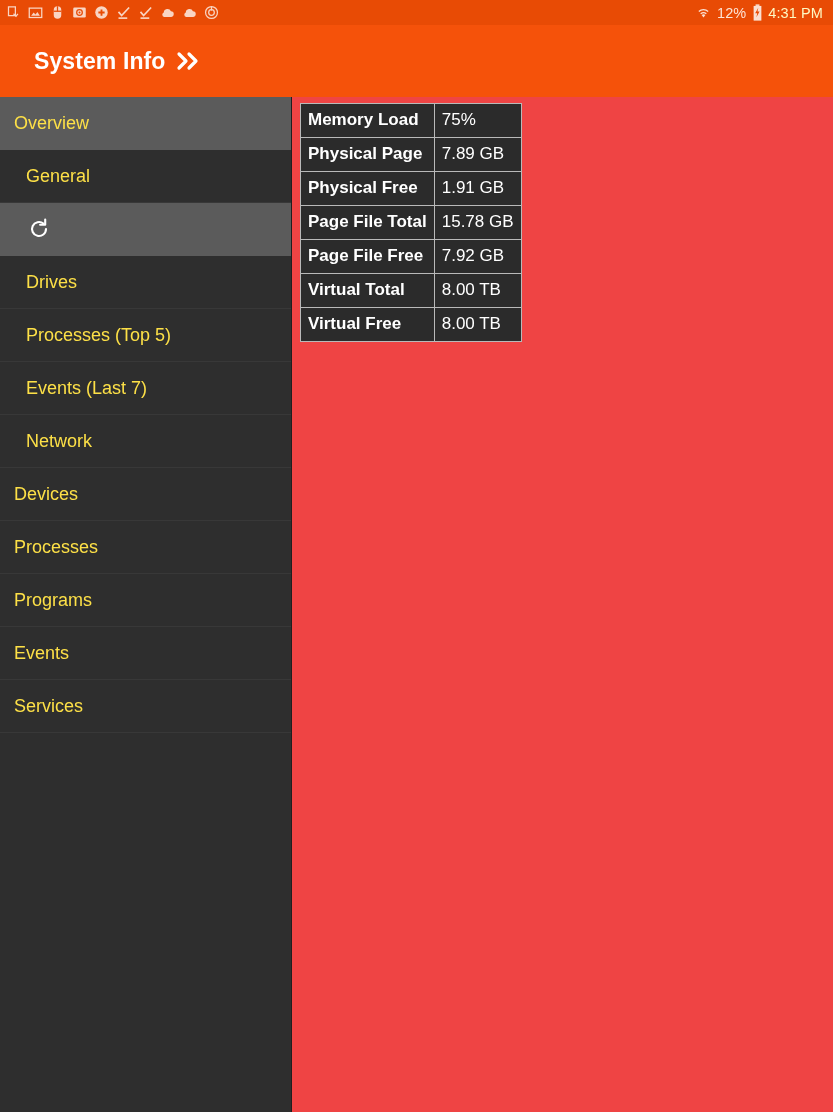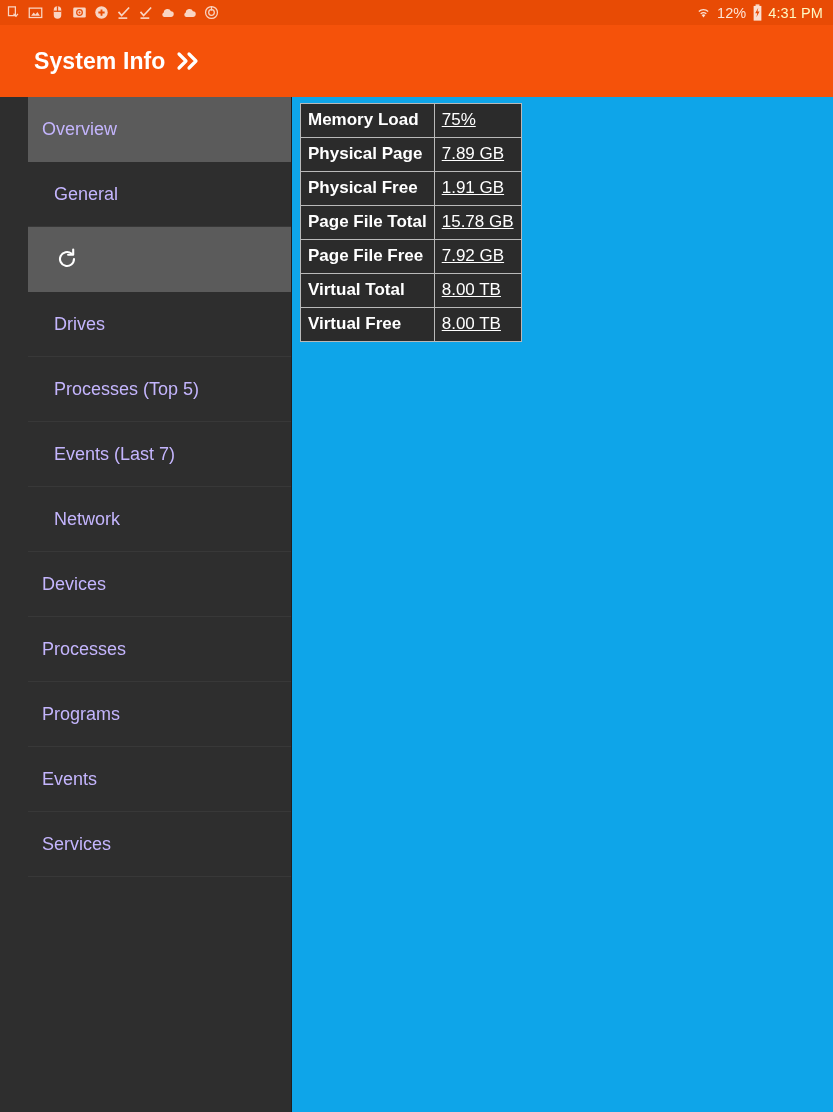--- a/index.html
+++ b/index.html
@@ -81,31 +81,30 @@
   
   .sidebar {
     width: 292px;
     background: #2e2e2e;
     border-right: 1px solid #1f1f1f;
     box-sizing: border-box;
     flex: 0 0 292px;
     position: relative;
   }
   .nav-item {
-    height: 65px;
+    height: 53px;
     display: flex;
     align-items: center;
     box-sizing: border-box;
     border-bottom: 1px solid #383838;
     background: #2e2e2e;
-    color: #c4b5fd;
+    color: #fde047;
     font-size: 18px;
     padding-right: 16px;
     position: relative;
-    margin-left: 28px;
   }
   .nav-item.level0 { padding-left: 14px; }
   .nav-item.level1 { padding-left: 26px; }
   .nav-item.selected {
     background: #5b5b5b;
     border-bottom-color: #5b5b5b;
   }
   .nav-item.selected + .nav-item { border-top: none; }
   .nav-label {
     flex: 1 1 auto;
@@ -116,21 +115,21 @@
     width: 26px;
     height: 26px;
     display: flex;
     align-items: center;
     justify-content: center;
   }
 
   
   .content {
     flex: 1 1 auto;
-    background: #0ea5e9;
+    background: #ef4444;
     padding: 6px 0 0 8px;
     box-sizing: border-box;
   }
   .info-table {
     border-collapse: collapse;
     margin-top: 0px;
     margin-left: 0px;
     background: #2b2b2b;
   }
   .info-table td {
@@ -142,21 +141,20 @@
     line-height: 26px;
     height: 27px;
     box-sizing: border-box;
     white-space: nowrap;
   }
   .info-table td.key {
     font-weight: bold;
   }
   .info-table td.val {
     font-weight: normal;
-    text-decoration: underline;
   }
 </style>
 </head>
 <body>
 
 <div class="status-bar">
   <div class="status-left">
 
     <svg class="status-icon" viewBox="0 0 24 24">
       <path fill="none" stroke="#fbe0d2" stroke-width="2" d="M4 3h11v14H4z"></path>

